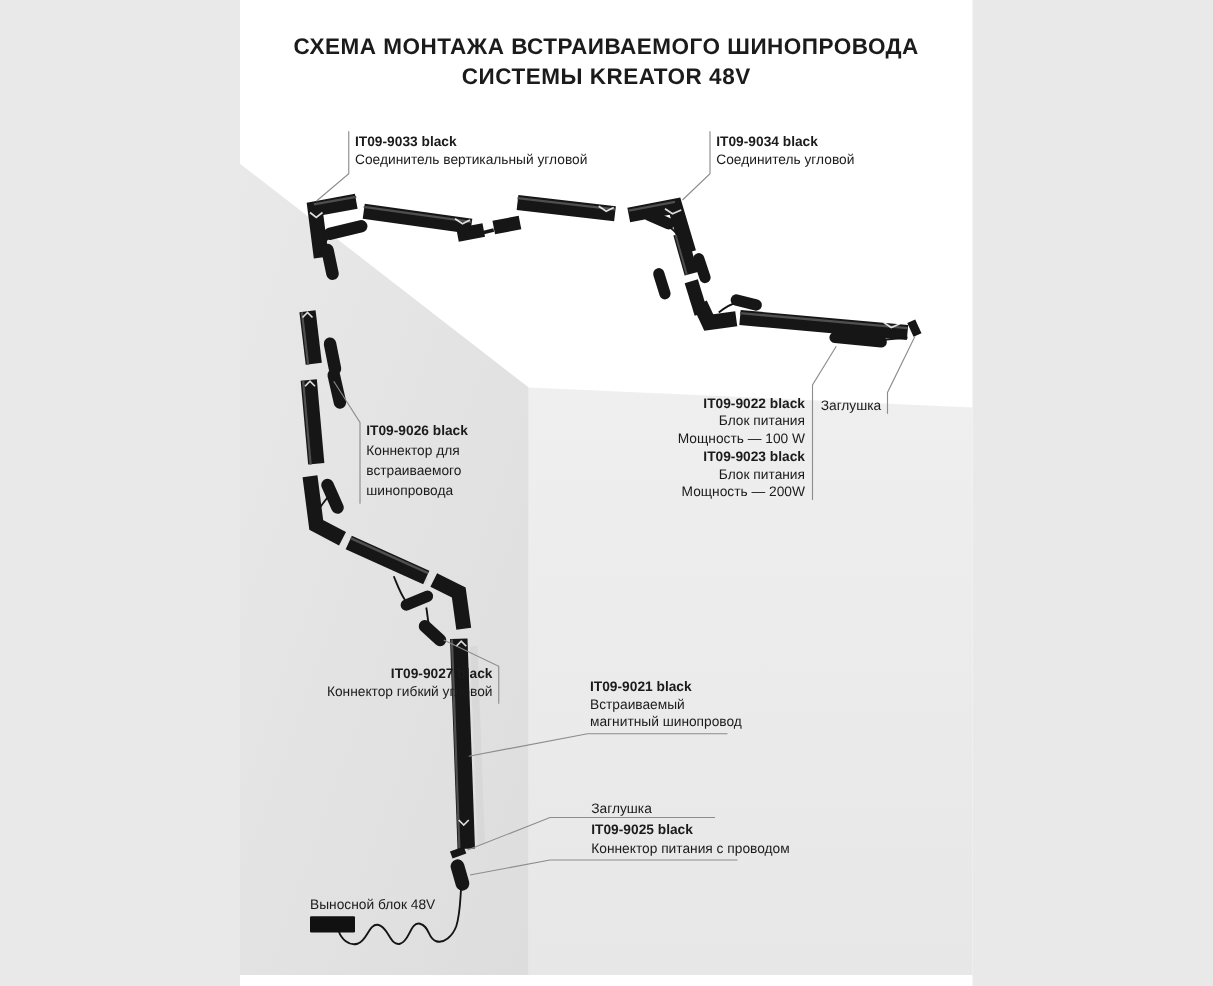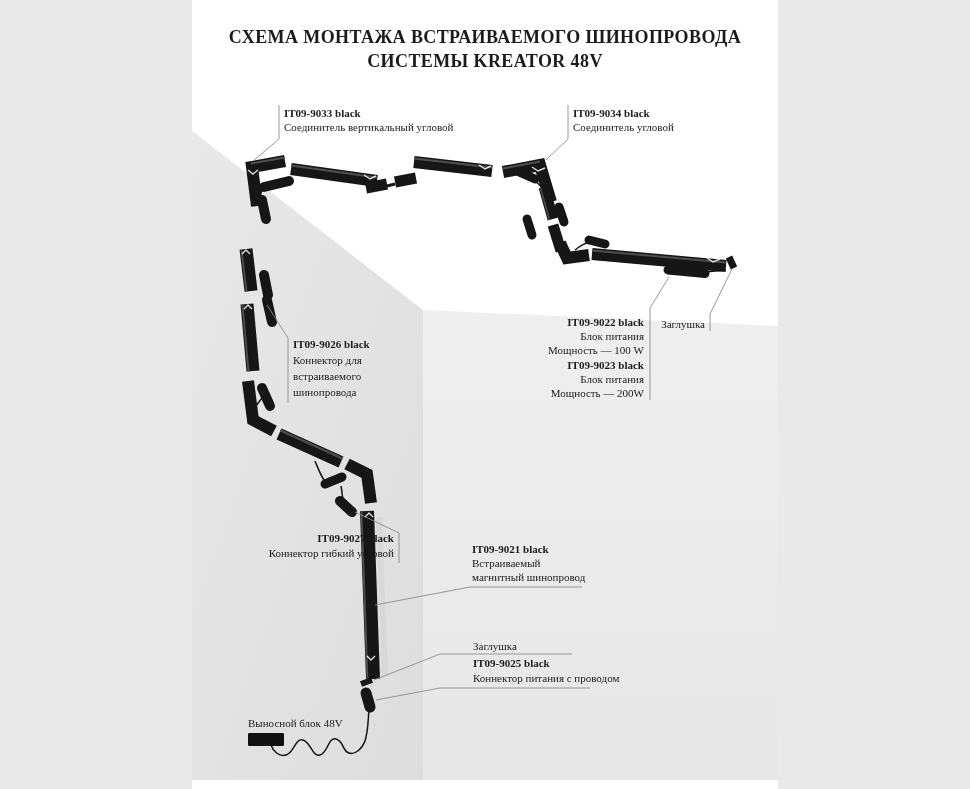--- a/index.html
+++ b/index.html
@@ -1,20 +1,20 @@
 <!DOCTYPE html>
 <html><head>
 <meta charset="utf-8">
 <style>
   html,body{margin:0;padding:0;background:#e9e9e9;}
   .canvas{
     position:relative;
     width:970px;height:789px;
     margin:0 auto;
-    font-family:Liberation Serif, serif;
+    font-family:Liberation Sans, sans-serif;
     background:#e9e9e9;
     overflow:hidden;
   }
   svg{display:block;width:970px;height:789px;}
   .title-text{font-size:18px;font-weight:bold;fill:#1b1b1b;letter-spacing:.4px;}
   .lbl{font-size:11px;fill:#1b1b1b;}
   .lbl-b{font-size:11px;font-weight:bold;fill:#1b1b1b;}
   .tk{stroke:#161616;fill:none;stroke-linejoin:miter;}
   .tkr{stroke:#161616;fill:none;stroke-linecap:round;}
   .hl{stroke:#4f4f4f;fill:none;}

